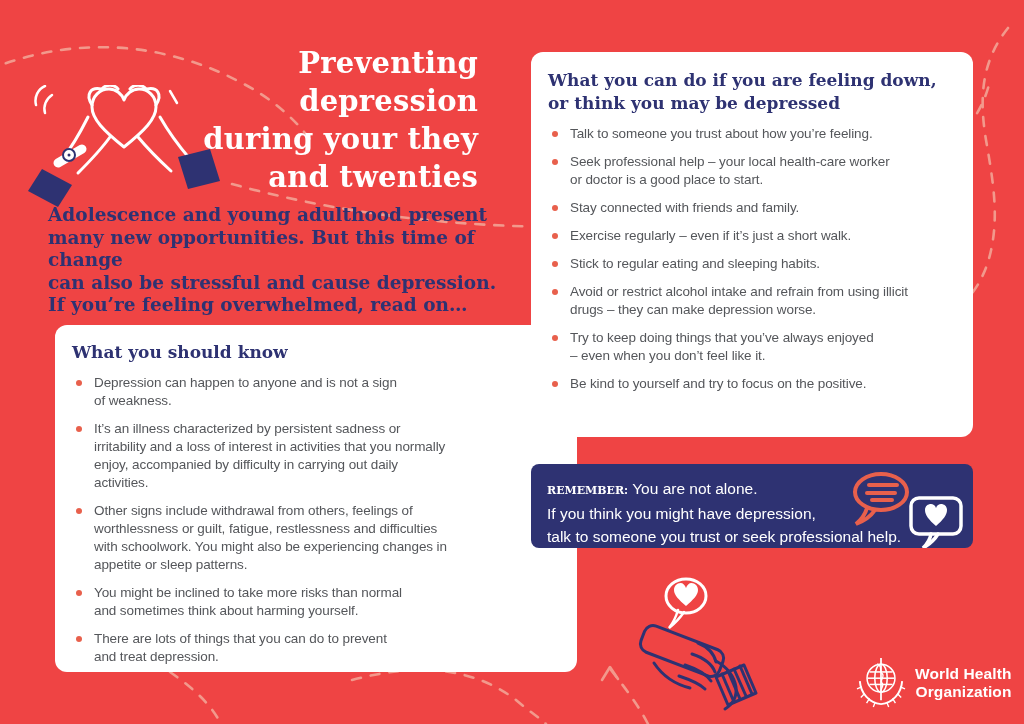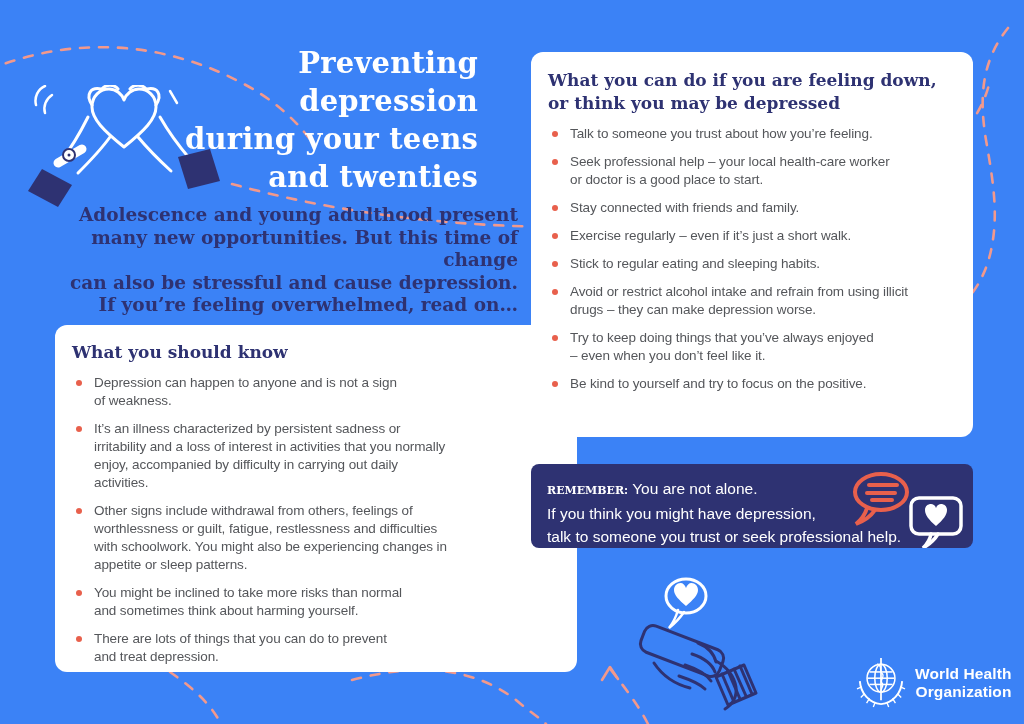--- a/index.html
+++ b/index.html
@@ -1,20 +1,20 @@
 <!DOCTYPE html>
 <html><head>
 <meta charset="utf-8">
 <style>
   html, body { margin: 0; padding: 0; }
   .poster {
     position: relative;
     width: 1024px;
     height: 724px;
-    background: #3b82f6;
+    background: #ef4444;
     overflow: hidden;
     font-family: "Liberation Sans", sans-serif;
   }
   .dashes {
     position: absolute;
     left: 0; top: 0;
     z-index: 0;
     pointer-events: none;
   }
   .layer { position: absolute; z-index: 1; }
@@ -40,21 +40,20 @@
   .intro {
     left: 48px; top: 204px;
     width: 470px;
     margin: 0;
     color: #2E3272;
     font-family: "DejaVu Serif", serif;
     font-weight: 600;
     font-size: 18.5px;
     line-height: 22.5px;
     white-space: pre-line;
-    text-align: right;
   }
 
   
   .card {
     background: #FFFFFF;
     border-radius: 12px;
     box-sizing: border-box;
   }
   .card h2 {
     margin: 0;
@@ -143,21 +142,21 @@
       <path d="M1008,28 C984,58 978,92 986,140 C994,186 1000,222 988,262 C982,280 974,292 966,300"></path>
       <path d="M170,672 C196,690 212,706 221,724"></path>
       <path d="M352,680 C420,662 474,668 516,700 C530,712 540,718 546,724"></path>
       <path d="M648,724 C637,703 625,688 611,670"></path>
     </g>
     <path d="M602,680 L610,667 L618,679" fill="none" stroke="#F2998C" stroke-width="2.6" stroke-linecap="round" stroke-linejoin="round"></path>
   </svg>
 
   <header class="layer title">
     <div>Preventing depression</div>
-    <div>during your teens</div>
+    <div>during your they</div>
     <div>and twenties</div>
   </header>
 
   <svg class="layer hands" width="195" height="122" viewBox="0 0 195 122">
     <g fill="none" stroke="#FFFFFF" stroke-width="3" stroke-linecap="round" stroke-linejoin="round">
       <path d="M96,62 C76,46 64,34 64,22 C64,11 72,4 81,4 C88,4 94,9 96,15 C98,9 104,4 111,4 C120,4 128,11 128,22 C128,34 116,46 96,62 Z"></path>
       <path d="M64,20 C57,9 63,2 73,4"></path>
       <path d="M74,4 C78,-1 86,-1 90,4"></path>
       <path d="M128,20 C135,9 129,2 119,4"></path>
       <path d="M118,4 C114,-1 106,-1 102,4"></path>

